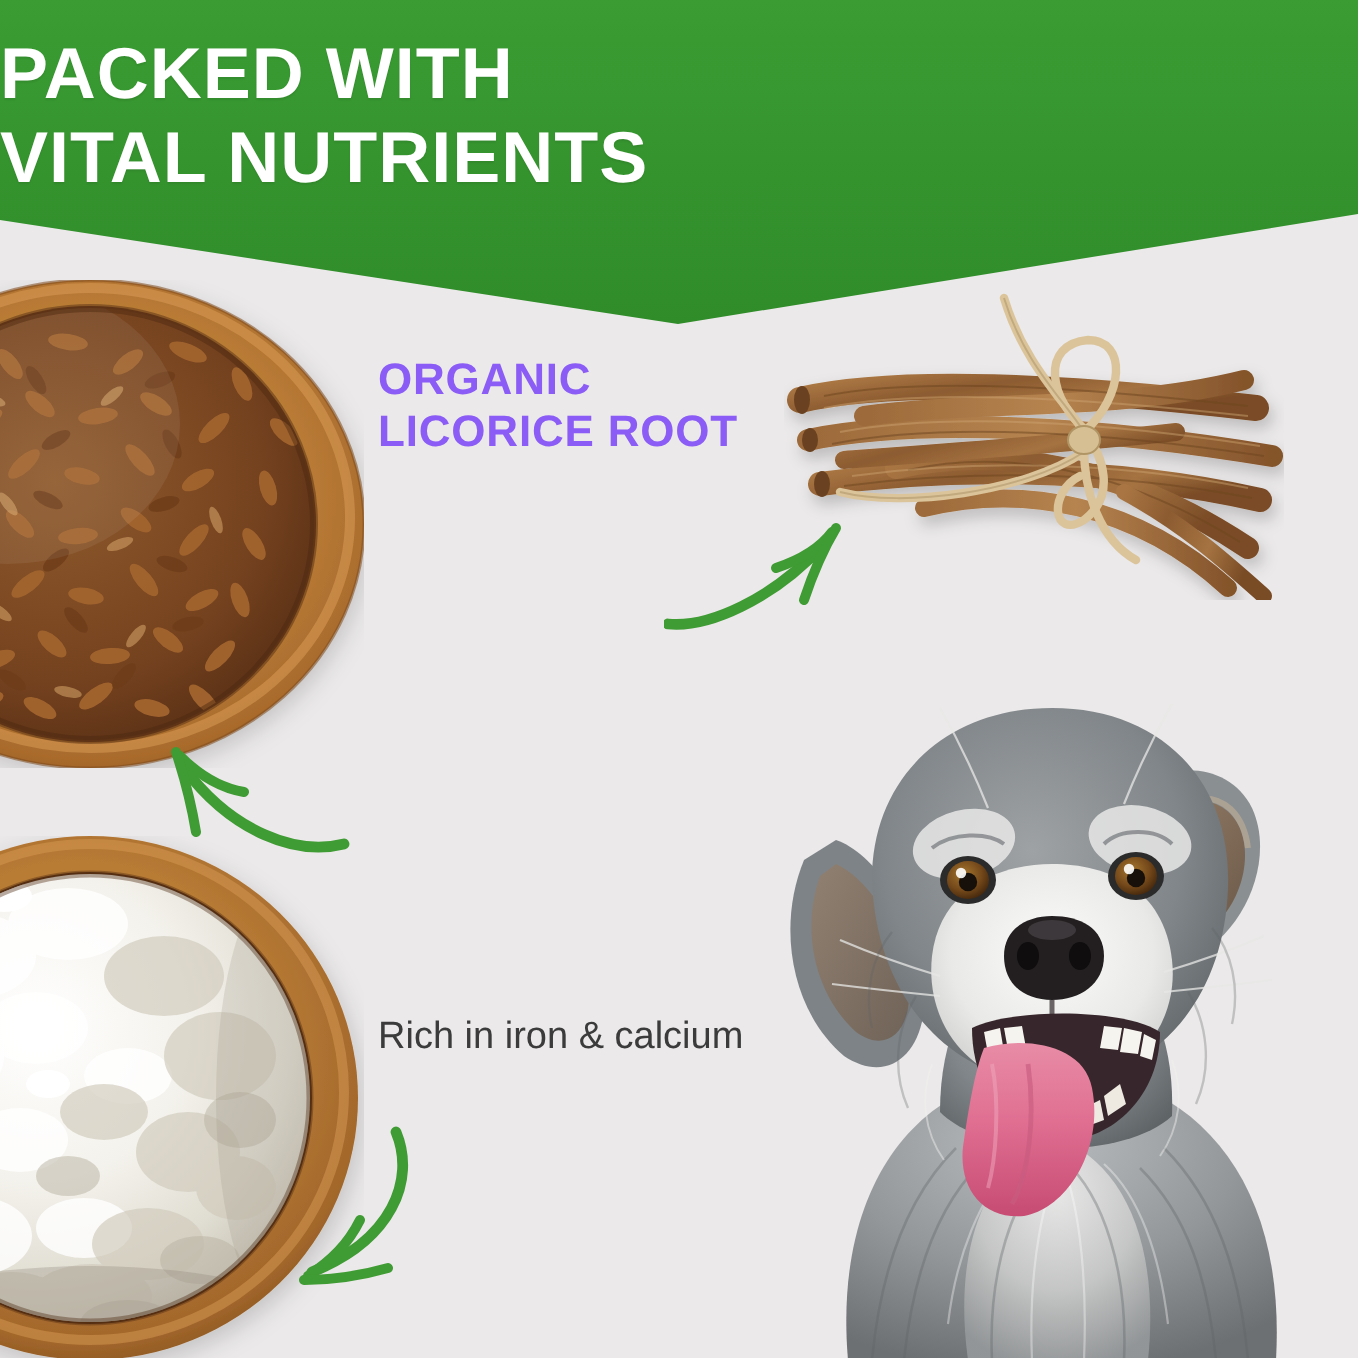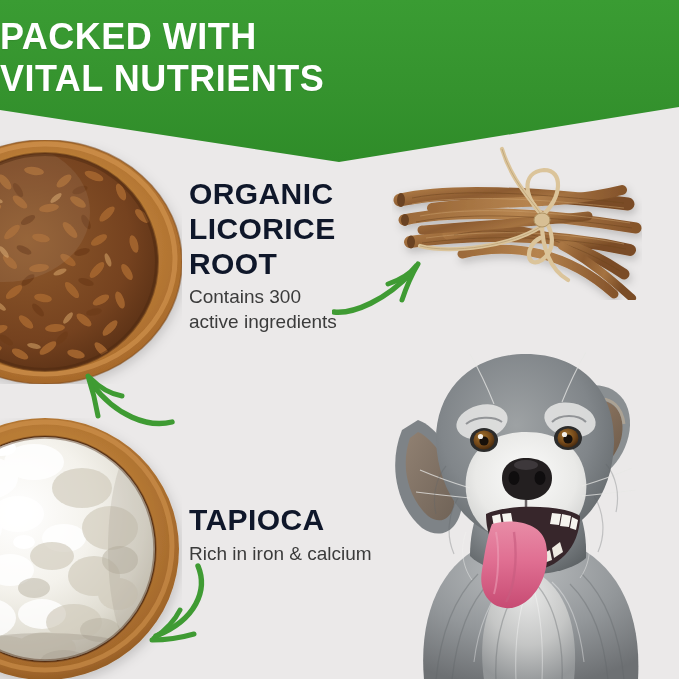--- a/index.html
+++ b/index.html
@@ -43,21 +43,21 @@
 
   
   .arrow { position:absolute; z-index:6; }
   #arrow-licorice { left:332px; top:246px; width:104px; height:72px; }
   #arrow-flax { left:78px; top:366px; width:98px; height:64px; }
   #arrow-tapioca { left:140px; top:560px; width:78px; height:92px; }
 
   
   .callout { position:absolute; z-index:7; }
   .callout .hd {
-    color:#0f172a; font-weight:bold; font-size:30px;
+    color:#8b5cf6; font-weight:bold; font-size:22px;
     line-height:1.16; letter-spacing:.4px; text-transform:uppercase;
     white-space:pre-line;
   }
   .callout .bd {
     color:#3b3b3b; font-size:19px; line-height:1.30;
     margin-top:4px; white-space:pre-line; font-weight:400;
   }
   #callout-licorice { left:189px; top:177px; width:215px; }
   #callout-flax     { left:189px; top:355px; width:215px; }
   #callout-tapioca  { left:189px; top:503px; width:215px; }
@@ -494,25 +494,22 @@
     <svg width="78" height="92" viewBox="0 0 78 92">
       <path d="M58 6 C 68 30, 56 60, 16 76" stroke="#3f9b33" stroke-width="5.4" fill="none" stroke-linecap="round"></path>
       <path d="M40 50 C 34 62, 26 70, 14 78" stroke="#3f9b33" stroke-width="5" fill="none" stroke-linecap="round"></path>
       <path d="M12 80 C 24 80, 40 78, 54 74" stroke="#3f9b33" stroke-width="5" fill="none" stroke-linecap="round"></path>
     </svg>
   </div>
 
   <div class="callout" id="callout-licorice">
     <div class="hd">ORGANIC
 LICORICE ROOT</div>
-    <div class="bd">Contains 300
-active ingredients</div>
   </div>
 
   <div class="callout" id="callout-flax">
   </div>
 
   <div class="callout" id="callout-tapioca">
-    <div class="hd">TAPIOCA</div>
     <div class="bd">Rich in iron &amp; calcium</div>
   </div>
 
 </div>
 
 </body></html>

